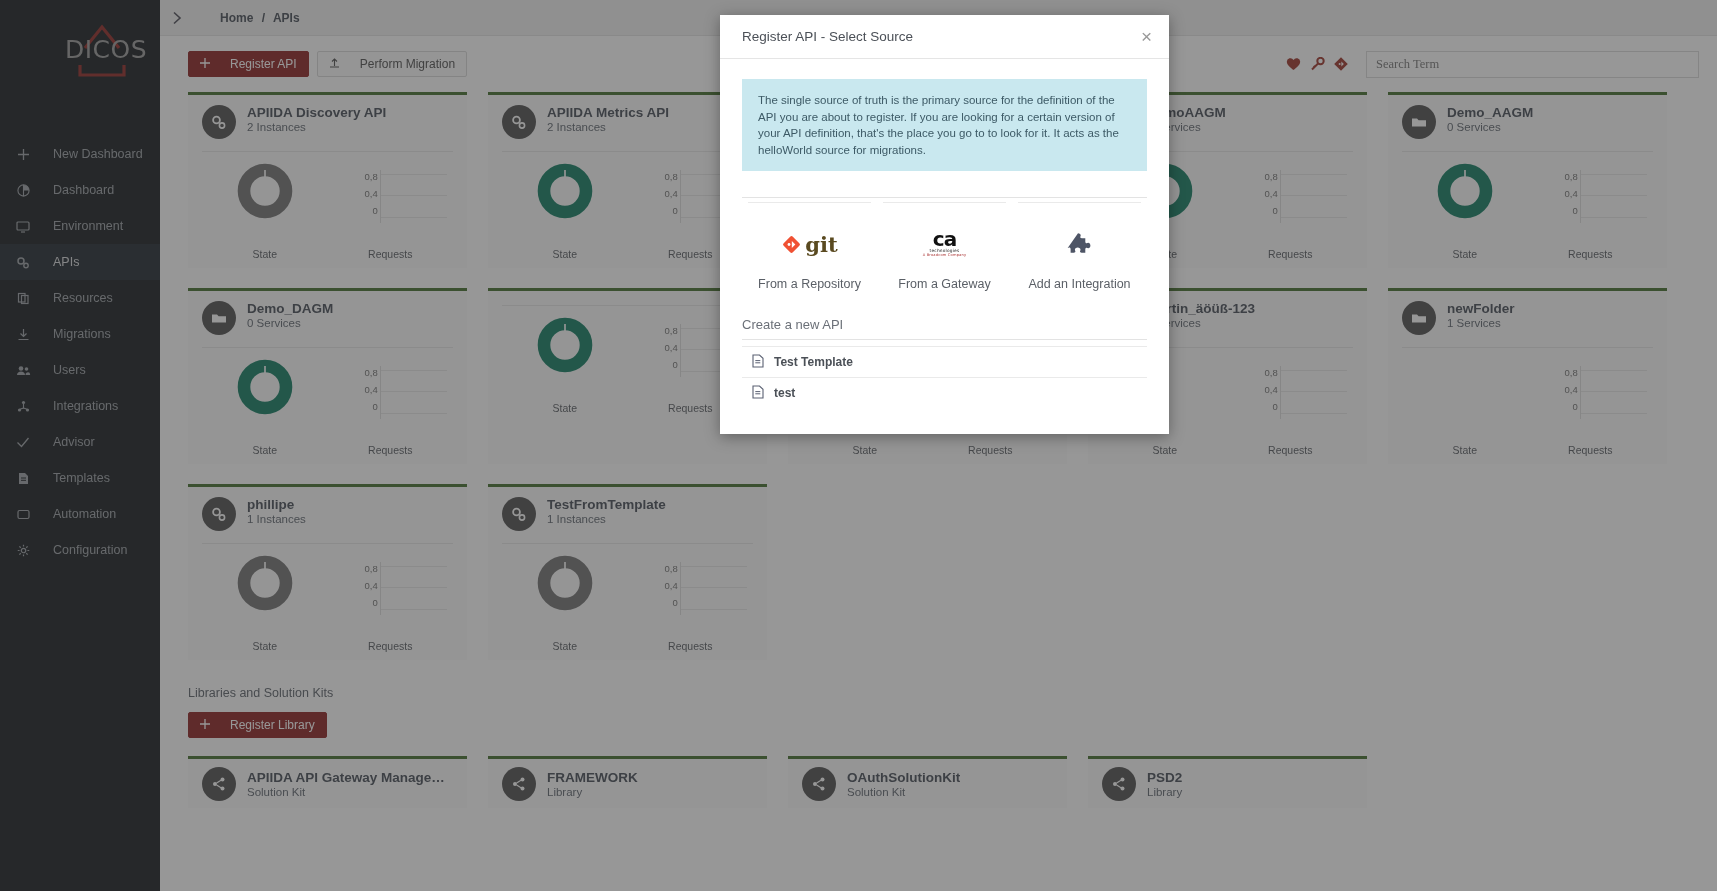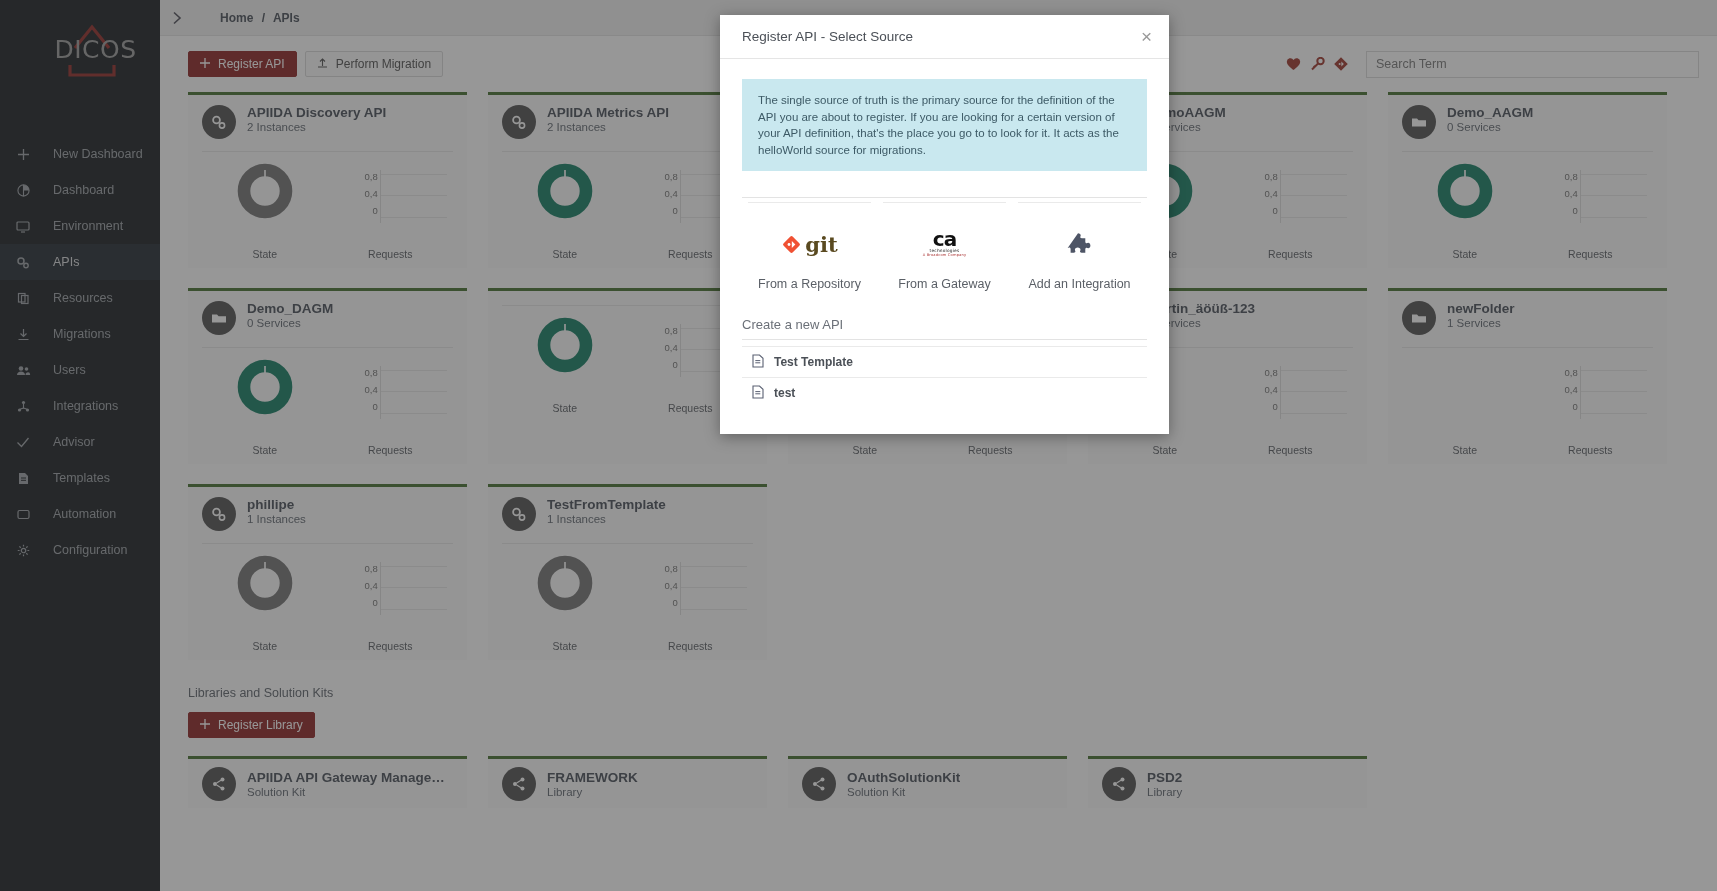--- a/index.html
+++ b/index.html
@@ -9,21 +9,21 @@
     overflow: hidden;
     background: #ffffff;
   }
   #app { position: relative; width: 1717px; height: 891px; display: flex; }
 
   
   .sidebar {
     width: 160px; height: 891px; background: #13181c; flex: 0 0 160px;
     position: relative; z-index: 2;
   }
-  .logo-wrap { height: 108px; display: flex; align-items: center; justify-content: center; margin-left: 31px; }
+  .logo-wrap { height: 108px; display: flex; align-items: center; justify-content: flex-end; margin-left: 31px; }
   .logo { position: relative; width: 108px; height: 66px; }
   .logo svg { position: absolute; left: 0; top: 0; }
   .logo .word {
     position: absolute; left: 0; top: 14px; width: 108px; text-align: center;
     font-size: 25px; letter-spacing: 0.5px; font-weight: 400; color: #9a9a9a;
     font-family: "DejaVu Sans", sans-serif;
   }
   .nav { margin-top: 28px; }
   .nav-item {
     display: flex; align-items: center; height: 36px; padding-left: 15px;
@@ -44,30 +44,30 @@
     color: #4a4a55; cursor: pointer;
   }
   .breadcrumb { margin-left: 26px; font-size: 12px; font-weight: bold; color: #434a54; }
   .breadcrumb .sep { font-weight: bold; margin: 0 5px; color: #434a54; }
 
   .toolbar {
     height: 56px; display: flex; align-items: center; padding: 0 18px 0 28px;
     background: #fff; position: relative;
   }
   .btn {
-    display: inline-flex; align-items: center; gap: 8px; height: 26px; padding: 0 11px;
+    display: inline-flex; align-items: center; gap: 20px; height: 26px; padding: 0 11px;
     font-size: 12px; border-radius: 2px; cursor: pointer; white-space: nowrap;
   }
   .btn-primary { background: #8b1f1f; color: #fff; border: 1px solid #8b1f1f; }
   .btn-secondary { background: #fafafa; color: #4b4b4b; border: 1px solid #d8d8d8; margin-left: 8px; }
   .toolbar-right { margin-left: auto; display: flex; align-items: center; gap: 9px; }
   .tb-icon { color: #9b3026; cursor: pointer; display: inline-flex; }
   .search-input {
     width: 333px; height: 27px; border: 1px solid #d9d9d9; background: #fff;
-    padding: 0 9px; font-size: 12.5px; color: #7f1d1d; font-family: Liberation Sans, sans-serif;
+    padding: 0 9px; font-size: 12.5px; color: #7f1d1d; font-family: Liberation Serif, serif;
     margin-left: 9px; outline: none;
   }
 
   
   .content { padding: 0 18px 0 28px; }
   .grid { display: flex; flex-wrap: wrap; gap: 20px 21px; }
   .card {
     width: 279px; background: #fbfbfb; border-top: 3px solid #3f6b28;
     position: relative; padding: 10px 14px 8px 14px;
   }

